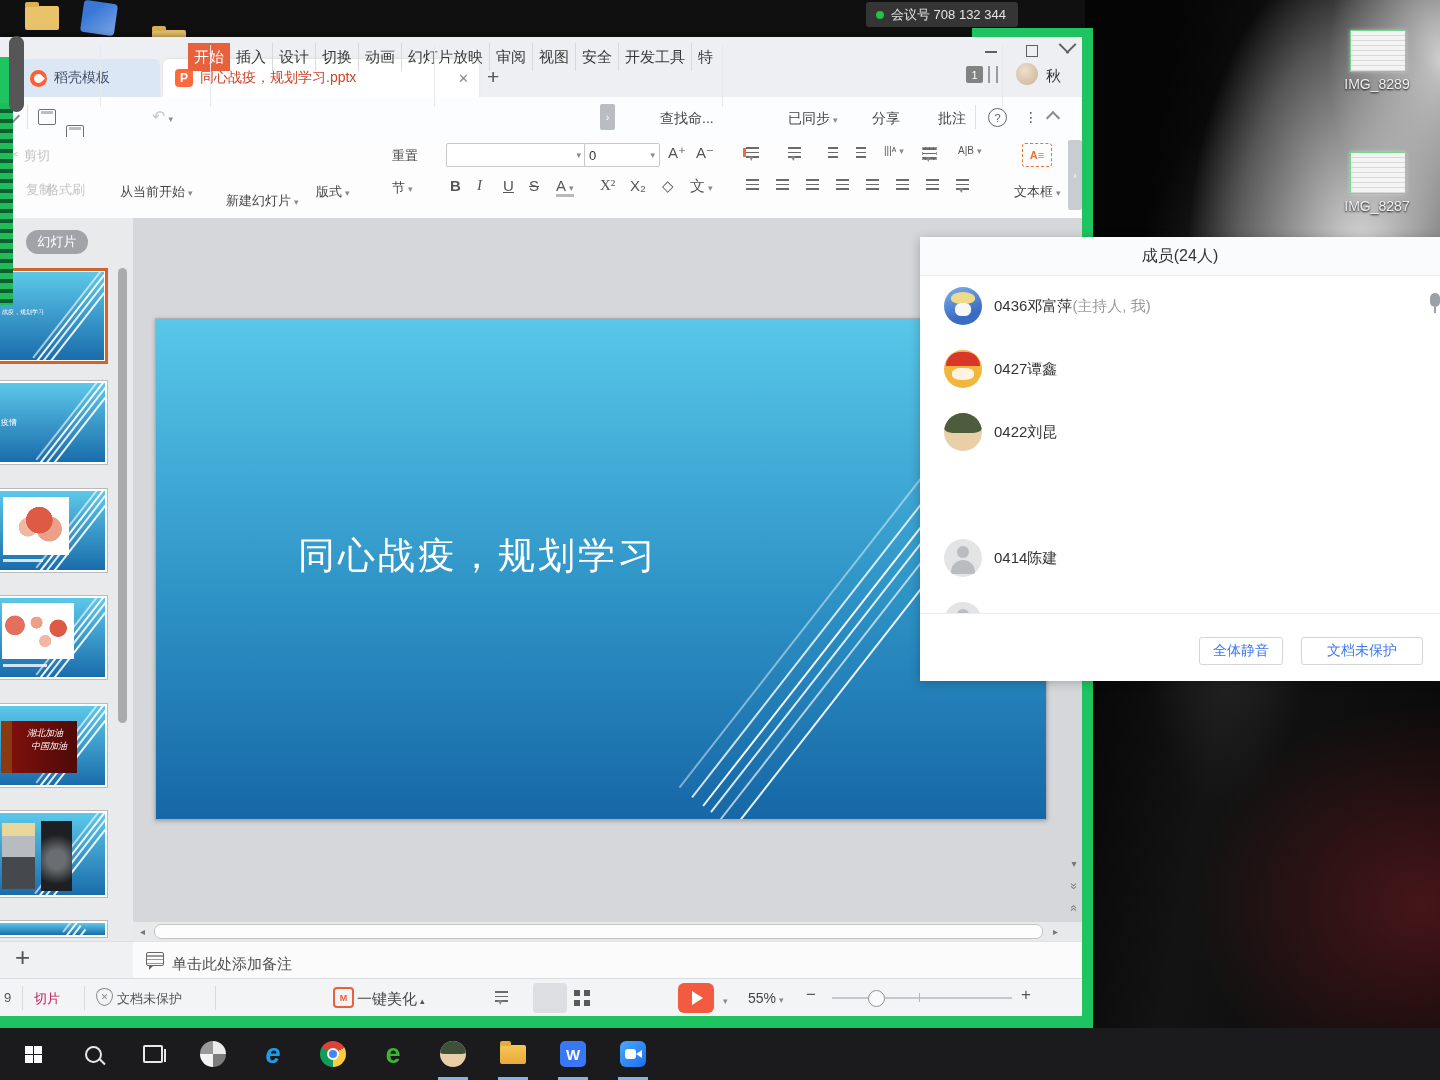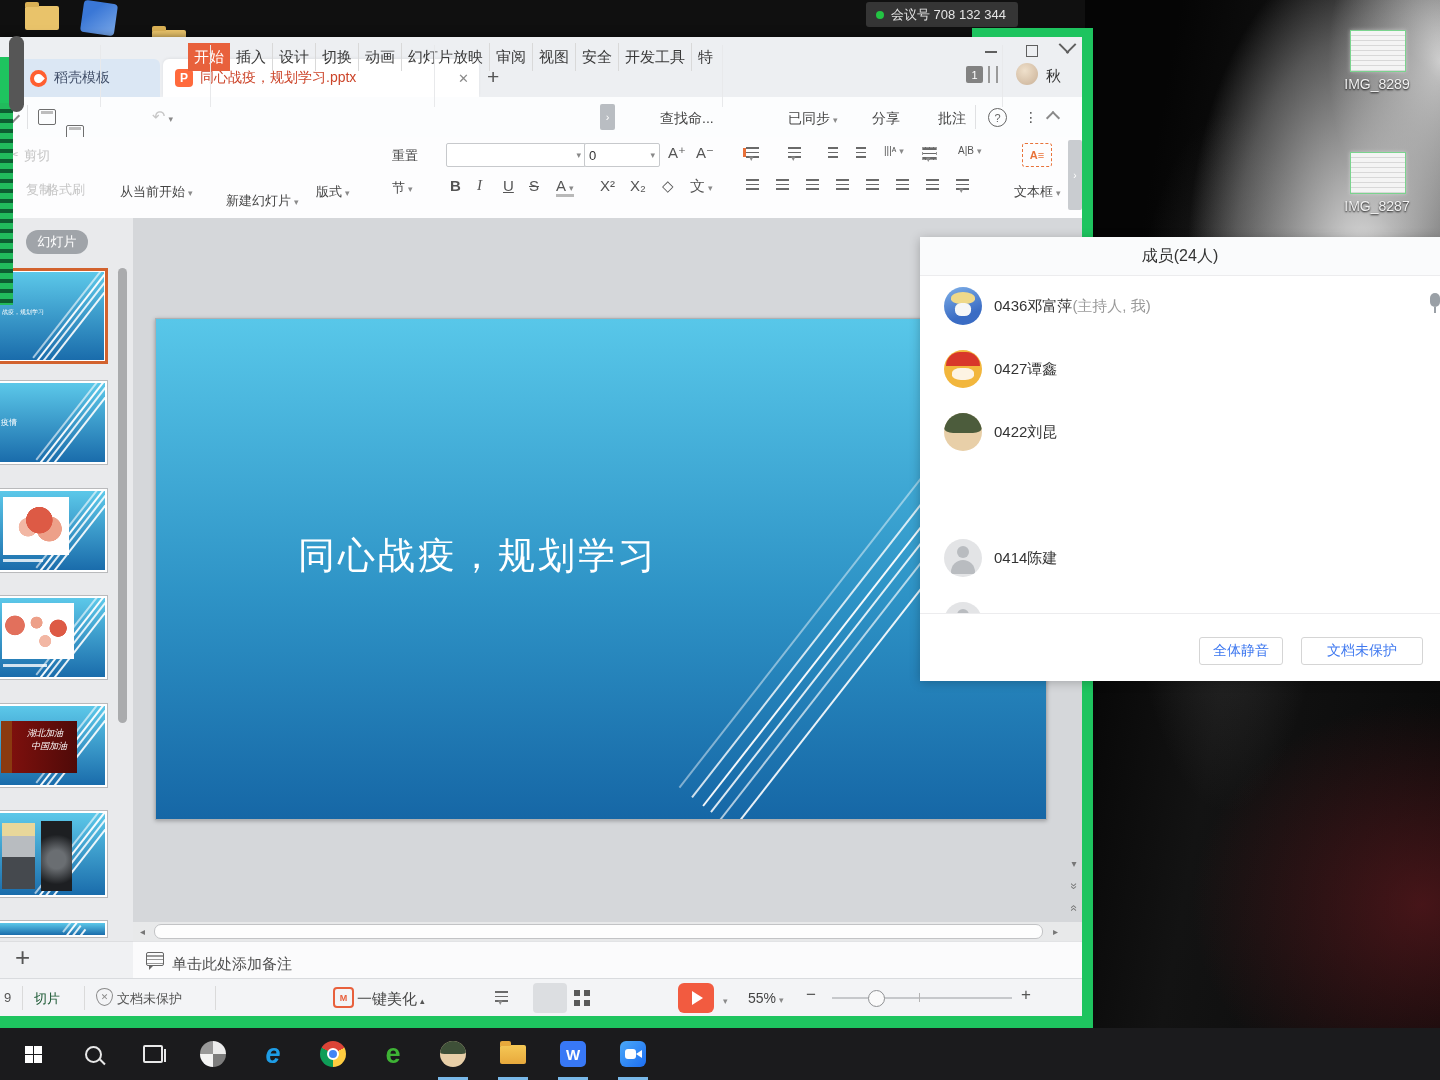--- a/index.html
+++ b/index.html
@@ -356,21 +356,21 @@
         <span>0</span>
         <span class="cd">▾</span>
       </div>
     <span class="ab fbtn" style="left:668px;top:107px;">A⁺</span>
     <span class="ab fbtn" style="left:696px;top:107px;">A⁻</span>
     <span class="ab fbtn" style="left:450px;top:140px;font-weight:bold;">B</span>
     <span class="ab fbtn" style="left:477px;top:140px;font-style:italic;font-family:'Liberation Serif',serif;">I</span>
     <span class="ab fbtn" style="left:503px;top:140px;text-decoration:underline;">U</span>
     <span class="ab fbtn" style="left:529px;top:140px;text-decoration:line-through;">S</span>
     <span class="ab fbtn caret" style="left:556px;top:140px;border-bottom:3px solid #b9b9b9;">A</span>
-    <span class="ab fbtn" style="left:600px;top:140px;">X²</span>
+    <span class="ab fbtn" style="left:600px;top:140px;font-family:Liberation Serif, serif;">X²</span>
     <span class="ab fbtn" style="left:630px;top:140px;">X₂</span>
     <span class="ab fbtn" style="left:662px;top:140px;">◇</span>
     <span class="ab fbtn caret" style="left:690px;top:140px;">文</span>
     <div class="ab rsep" style="left:722px;"></div>
 
     <span class="ab lns dot caret" style="left:746px;top:110px;"></span>
     <span class="ab lns caret" style="left:788px;top:110px;"></span>
     <span class="ab lns" style="left:828px;top:110px;width:10px;"></span>
     <span class="ab lns" style="left:856px;top:110px;width:10px;"></span>
     <span class="ab caret" style="left:884px;top:108px;font-size:10px;color:#555;">|||ᴬ</span>
@@ -473,21 +473,21 @@
     
     <div id="notesbar" class="ab">
       <div class="ab note-ic" style="left:13px;top:10px;"></div>
       <div class="ab note-txt" style="left:39px;top:13px;">单击此处添加备注</div>
     </div>
 
     
     <div id="statusbar" class="ab"></div>
     <span class="ab" style="left:4px;top:953px;font-size:13px;color:#555;">9</span>
     <div class="ab ssep" style="left:22px;top:949px;"></div>
-    <span class="ab" style="left:34px;top:953px;font-size:13px;color:#14532d;">切片</span>
+    <span class="ab" style="left:34px;top:953px;font-size:13px;color:#be185d;">切片</span>
     <div class="ab ssep" style="left:84px;top:949px;"></div>
     <div class="ab shield" style="left:96px;top:951px;">✕</div>
     <span class="ab" style="left:117px;top:953px;font-size:13px;color:#555;">文档未保护</span>
     <div class="ab ssep" style="left:215px;top:949px;"></div>
 
     <div class="ab beaut-ic" style="left:333px;top:950px;">M</div>
     <span class="ab caret-up" style="left:357px;top:953px;font-size:15px;color:#444;">一键美化</span>
 
     <span class="ab lns caret" style="left:495px;top:954px;"></span>
     <div class="ab vsel" style="left:533px;top:946px;width:34px;height:30px;"></div>

